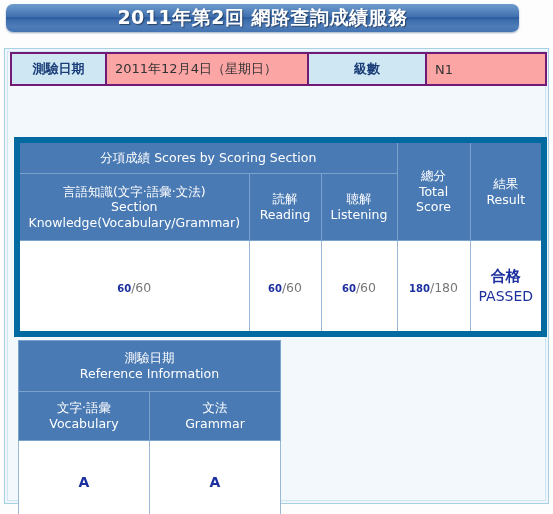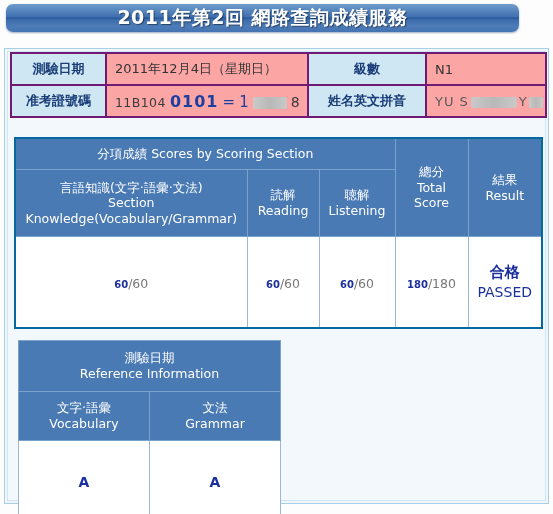--- a/index.html
+++ b/index.html
@@ -121,21 +121,21 @@
   .name-text { color: #5a5a5a; font-size: 13px; letter-spacing: 1px; }
 
   
   .scores-table {
     position: absolute;
     left: 14px;
     top: 137px;
     width: 527px;
     border-collapse: collapse;
     table-layout: fixed;
-    border: 2px solid #0369a1;
+    border: 6px solid #0369a1;
   }
   .scores-table th {
     background: #4a7ab4;
     color: #ffffff;
     font-weight: normal;
     border: 1px solid #79a3cd;
     padding: 4px 2px;
     line-height: 1.25;
   }
   .sec-head {
@@ -231,33 +231,20 @@
       <col style="width:118px">
         <col style="width:120px">
     </colgroup>
     <tbody>
       <tr>
         <td class="info-label">測驗日期</td>
         <td class="info-value">2011年12月4日（星期日）</td>
         <td class="info-label">級數</td>
         <td class="info-value">N1</td>
       </tr>
-      <tr>
-        <td class="info-label">准考證號碼</td>
-        <td class="info-value">
-          <span class="code-pre">11B104</span>
-          <span class="code-mid">0101</span>
-          <span class="code-eq">=</span>
-          <span class="code-eq">1</span><span class="redact r-code"></span><span class="code-tail">8</span>
-        </td>
-        <td class="info-label">姓名英文拼音</td>
-        <td class="info-value">
-          <span class="name-text">YU S</span><span class="redact r-name1"></span><span class="name-text">Y</span><span class="redact r-name2"></span>
-        </td>
-      </tr>
     </tbody>
   </table>
 
   <table class="scores-table">
     <colgroup>
       <col style="width:232px">
         <col style="width:72px">
         <col style="width:76px">
       <col style="width:73px">
         <col style="width:74px">

